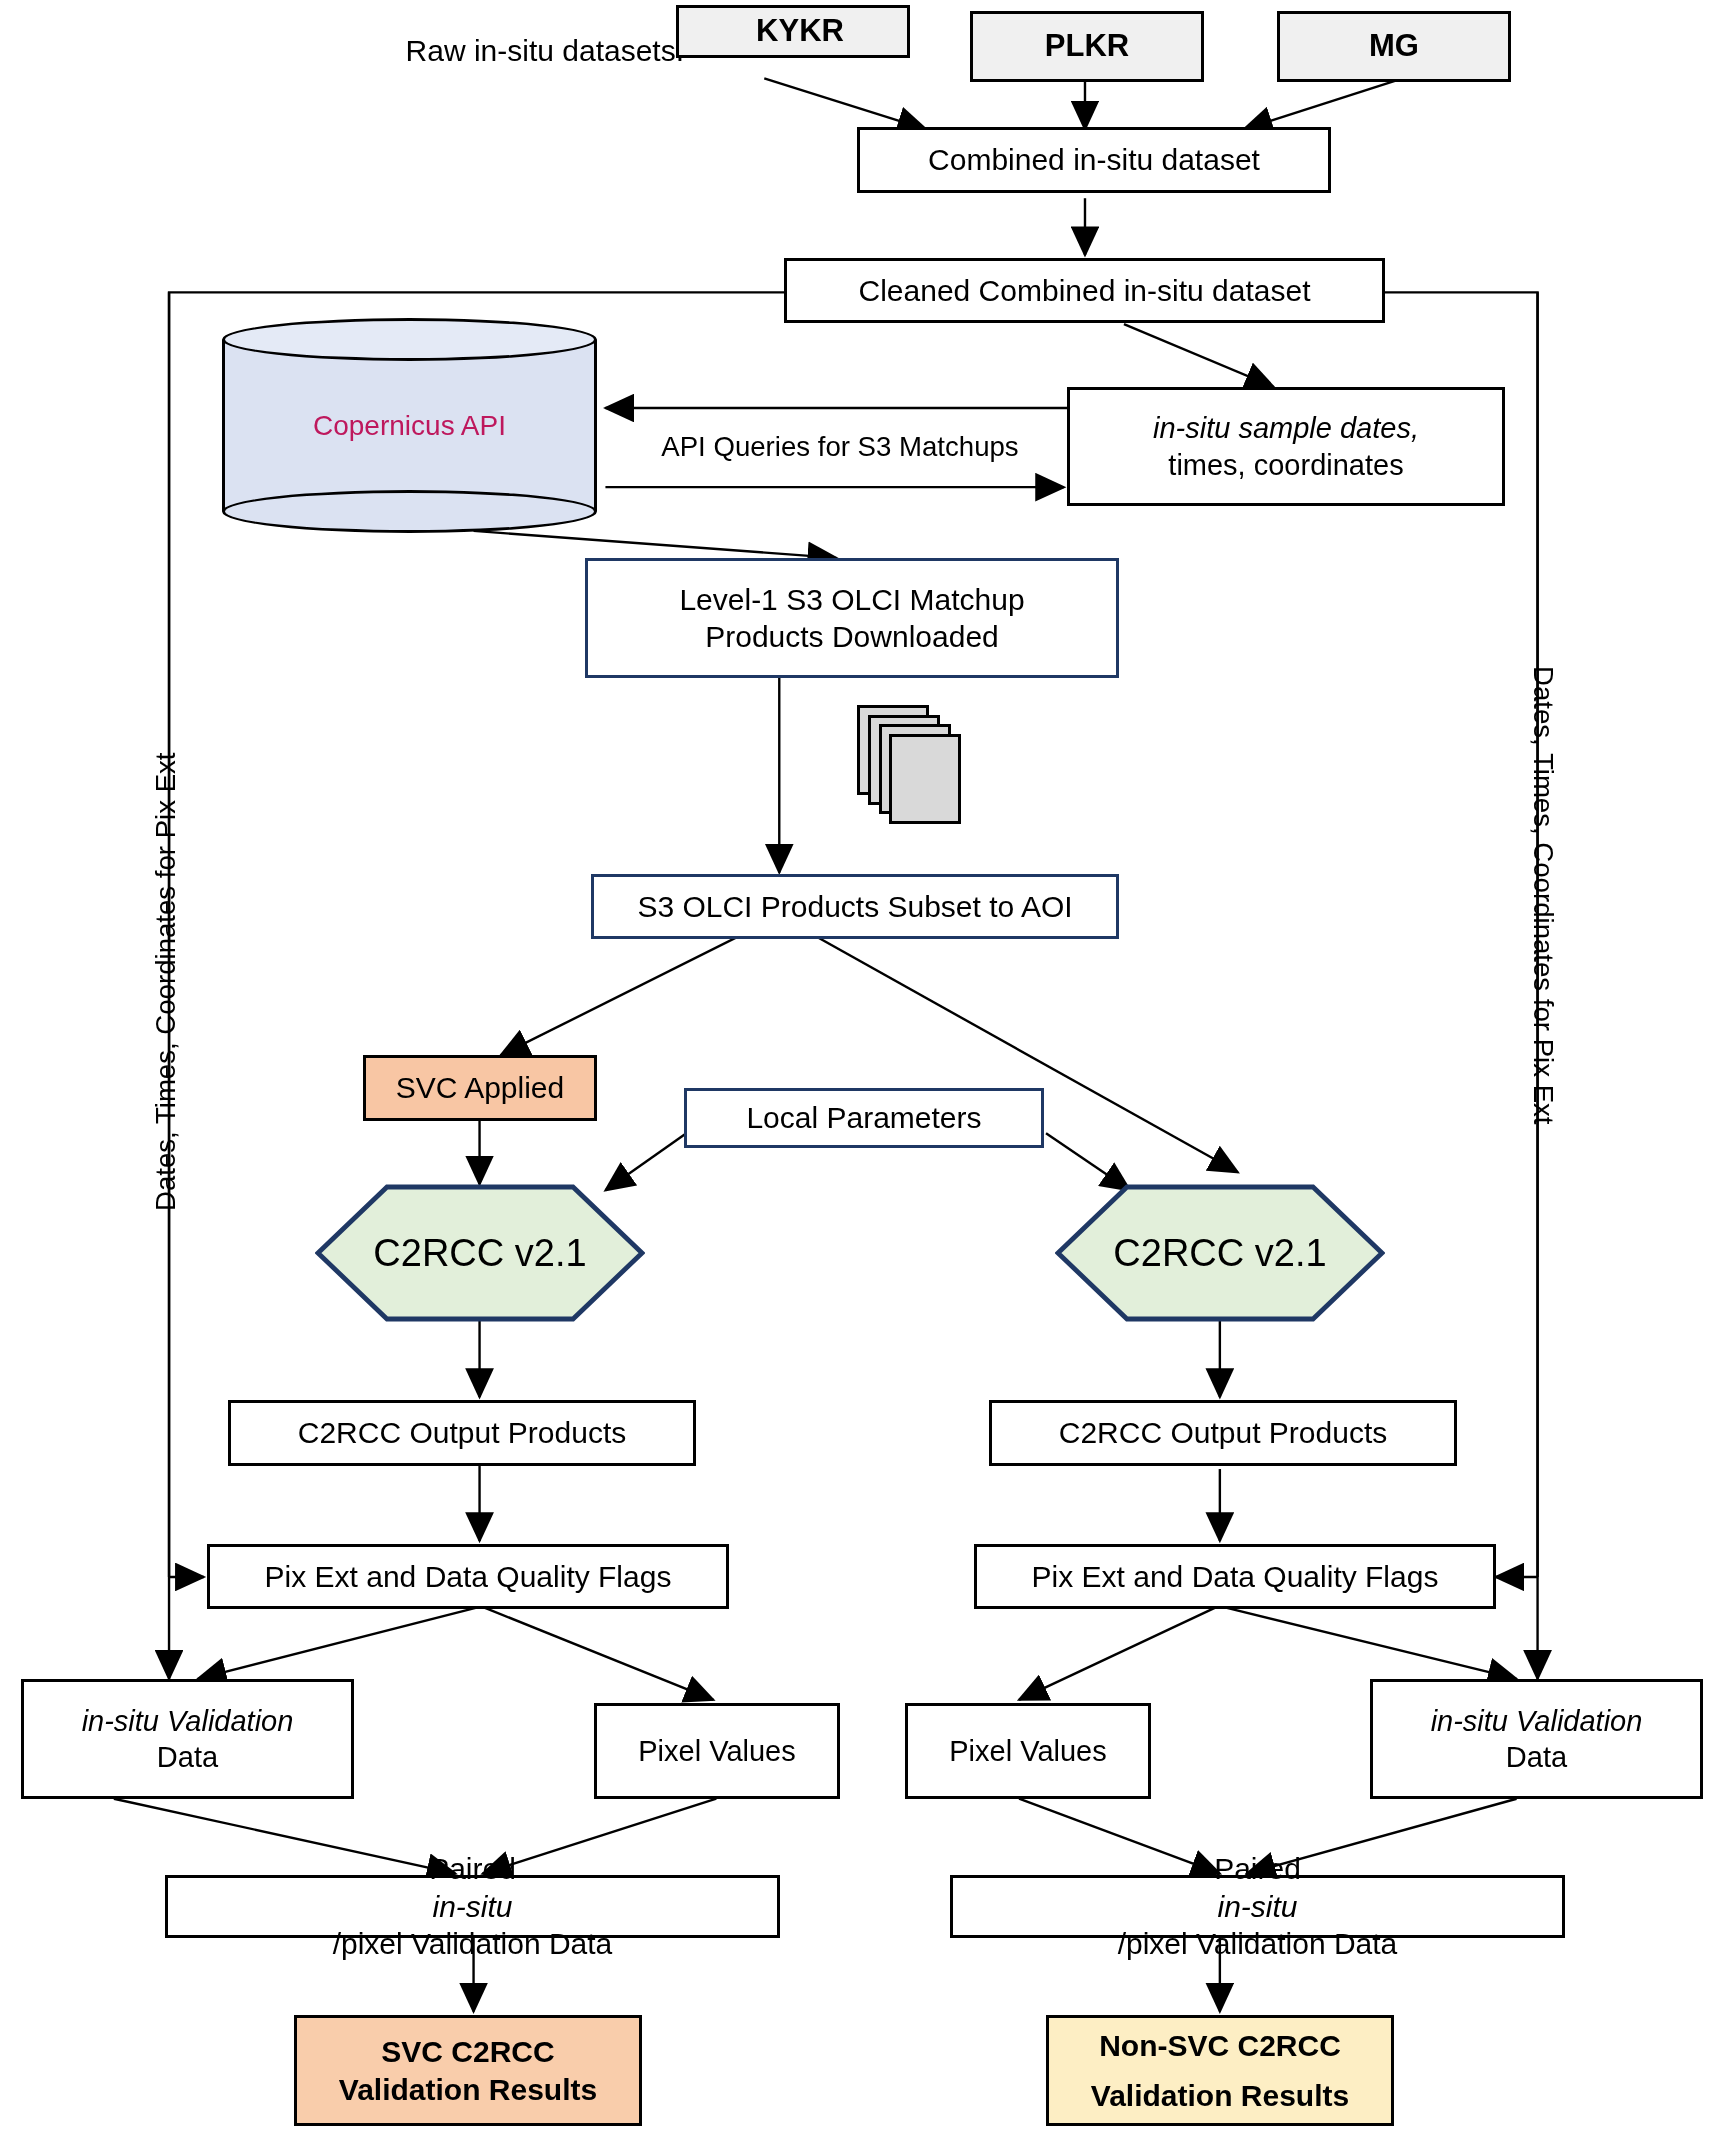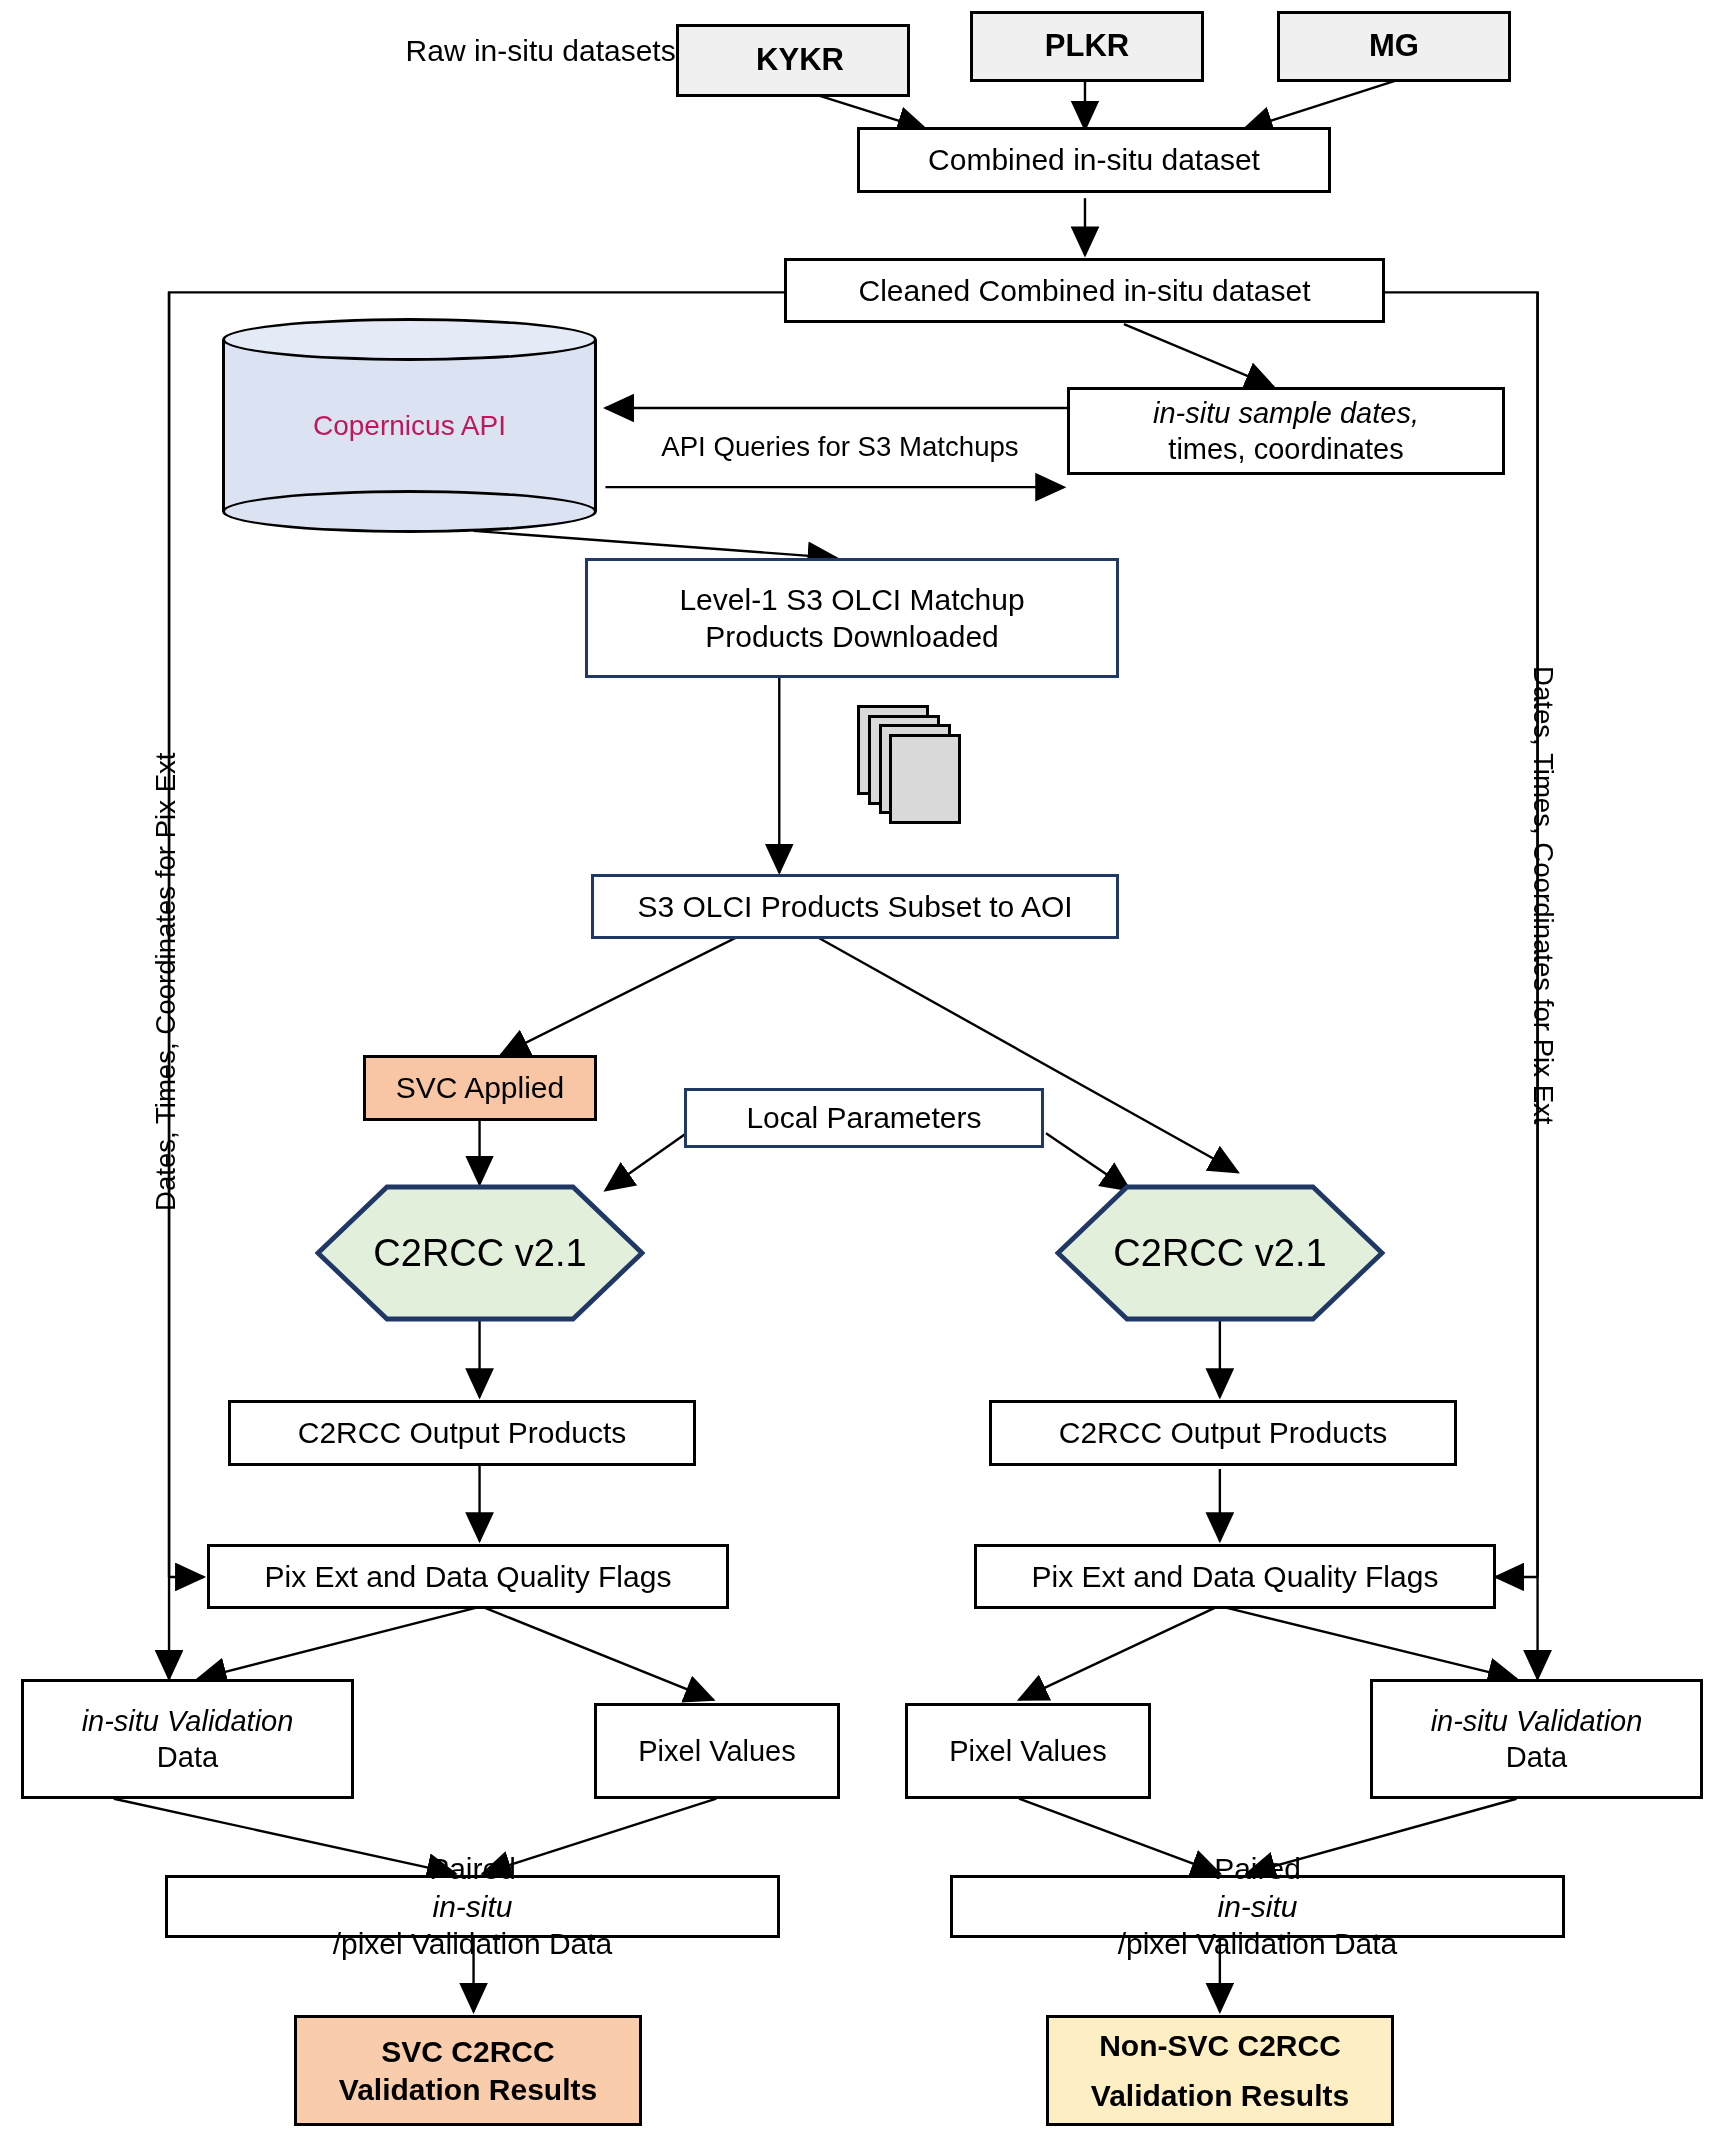--- a/index.html
+++ b/index.html
@@ -128,21 +128,21 @@
       <path d="M2565,2790 L2565,2800" marker-end="url(#ah)"></path>
     </g>
   </svg>
 
   <div class="node f50" style="left:324px;top:24px;width:372px;height:54px;justify-content:flex-end;">
     <span>
         <span>Raw in-situ datasets:</span>
       </span>
   </div>
 
-  <div class="node gray f52" style="left:676px;top:24px;width:234px;height:73px;padding-left:14px;">
+  <div class="node gray f52" style="left:676px;top:5px;width:234px;height:53px;padding-left:14px;">
     <span>KYKR</span>
   </div>
   <div class="node gray f52" style="left:970px;top:10.8px;width:234px;height:71px;">
     <span>PLKR</span>
   </div>
   <div class="node gray f52" style="left:1277px;top:10.8px;width:234px;height:71px;">
     <span>MG</span>
   </div>
 
   <div class="node b-black f50" style="left:857px;top:127px;width:474px;height:66px;">
@@ -157,21 +157,21 @@
     <div class="body"></div>
     <div class="bot"></div>
     <div class="top"></div>
     <div class="lbl">Copernicus API</div>
   </div>
 
   <div class="node f46" style="left:612px;top:423px;width:456px;height:48px;">
     <span>API Queries for S3 Matchups</span>
   </div>
 
-  <div class="node b-black f48" style="left:1067px;top:387px;width:438px;height:88px;flex-direction:column;">
+  <div class="node b-black f48" style="left:1067px;top:387px;width:438px;height:119px;flex-direction:column;">
     <span class="it">in-situ sample dates,</span>
     <span>times, coordinates</span>
   </div>
 
   <div class="node b-navy f50" style="left:585px;top:558px;width:534px;height:120px;flex-direction:column;">
     <span>Level-1 S3 OLCI Matchup</span>
     <span>Products Downloaded</span>
   </div>
 
   <div class="pages" style="left:857px;top:705px;width:108px;height:114px;">

